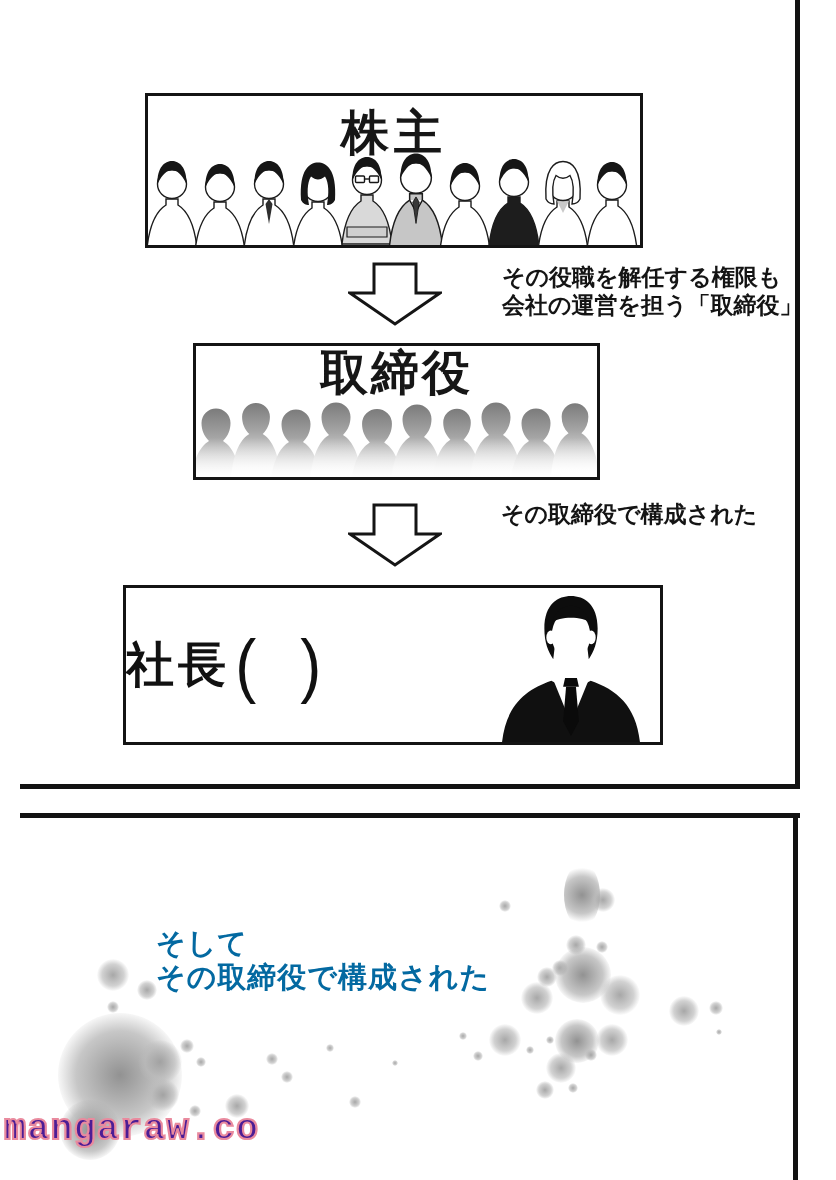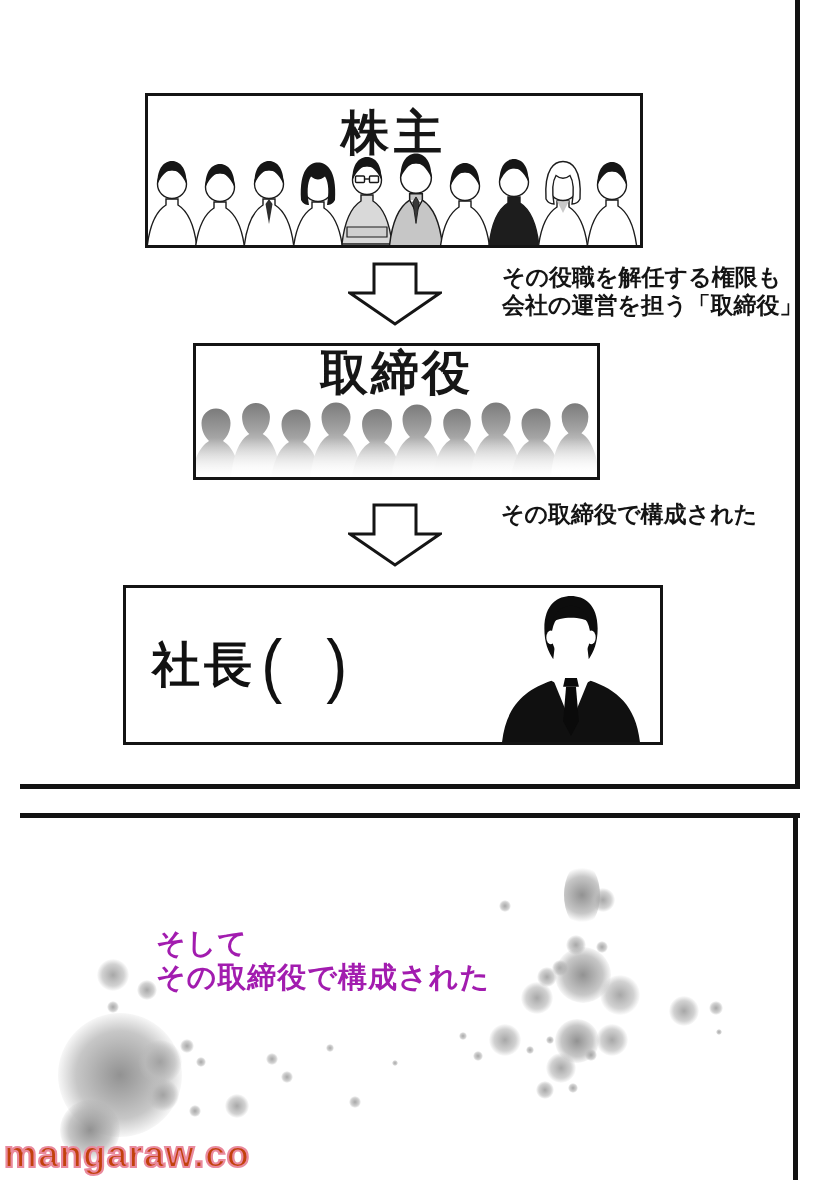--- a/index.html
+++ b/index.html
@@ -20,40 +20,40 @@
   .fig-svg{position:absolute;left:0;bottom:-1px;display:block;}
   
   .down-arrow{position:absolute;}
   
   .note{position:absolute;font-weight:600;color:#141414;white-space:nowrap;}
   .note-a1{left:502px;top:263px;font-size:23px;line-height:28px;}
   .note-left{left:104px;top:487px;font-size:23px;line-height:27px;}
   .note-right{left:501px;top:501px;font-size:23px;line-height:27px;}
   
   .box3-inner{position:absolute;inset:0;display:flex;align-items:center;}
-  .b3-title{font-size:48px;font-weight:700;letter-spacing:4px;margin-left:26px;white-space:nowrap;}
+  .b3-title{font-size:48px;font-weight:700;letter-spacing:4px;white-space:nowrap;}
   .b3-paren{font-size:70px;font-weight:400;line-height:0.9;transform:scaleX(.9);margin-left:4px;}
   .b3-paren-close{margin-left:42px;}
   .b3-roles{font-size:23px;font-weight:600;line-height:26px;margin-left:42px;white-space:nowrap;}
   .president-svg{position:absolute;right:16px;bottom:-1px;display:block;}
   
   .blob{position:absolute;display:block;border-radius:50%;
     background:radial-gradient(circle, rgba(158,158,158,.9) 0%, rgba(185,185,185,.65) 48%, rgba(230,230,230,0) 72%);}
   .blob.dark{background:radial-gradient(circle, rgba(140,140,140,.95) 0%, rgba(175,175,175,.7) 50%, rgba(230,230,230,0) 74%);}
   .narration{
     position:absolute;left:156px;top:926px;
     font-family:"Liberation Serif","DejaVu Serif",serif;font-weight:700;
-    font-size:29px;line-height:34px;color:#a21caf;white-space:nowrap;letter-spacing:1px;
+    font-size:29px;line-height:34px;color:#0369a1;white-space:nowrap;letter-spacing:1px;
     text-shadow:0 0 2px #fff,0 0 3px #fff,1px 1px 2px #fff,-1px -1px 2px #fff,1px -1px 2px #fff,-1px 1px 2px #fff;
   }
   
   .watermark{
-    position:absolute;left:4px;top:1134px;font-size:37px;font-weight:800;letter-spacing:1px;
-    color:#c2410c;-webkit-text-stroke:2.2px #e98a9e;text-stroke:2.2px #e98a9e;
-    font-family:Liberation Sans, sans-serif;text-shadow:0 0 1px #f3b7c4;
+    position:absolute;left:4px;top:1108px;font-size:37px;font-weight:800;letter-spacing:1px;
+    color:#4c1d95;-webkit-text-stroke:2.2px #e98a9e;text-stroke:2.2px #e98a9e;
+    font-family:Liberation Mono, monospace;text-shadow:0 0 1px #f3b7c4;
   }
 </style>
 </head>
 <body>
 
 <div class="page">
 
   <div class="frame" style="left:795px;top:0;width:5px;height:788px"></div>
   <div class="frame" style="left:20px;top:784px;width:780px;height:5px"></div>
   <div class="frame" style="left:20px;top:813px;width:780px;height:5px"></div>

